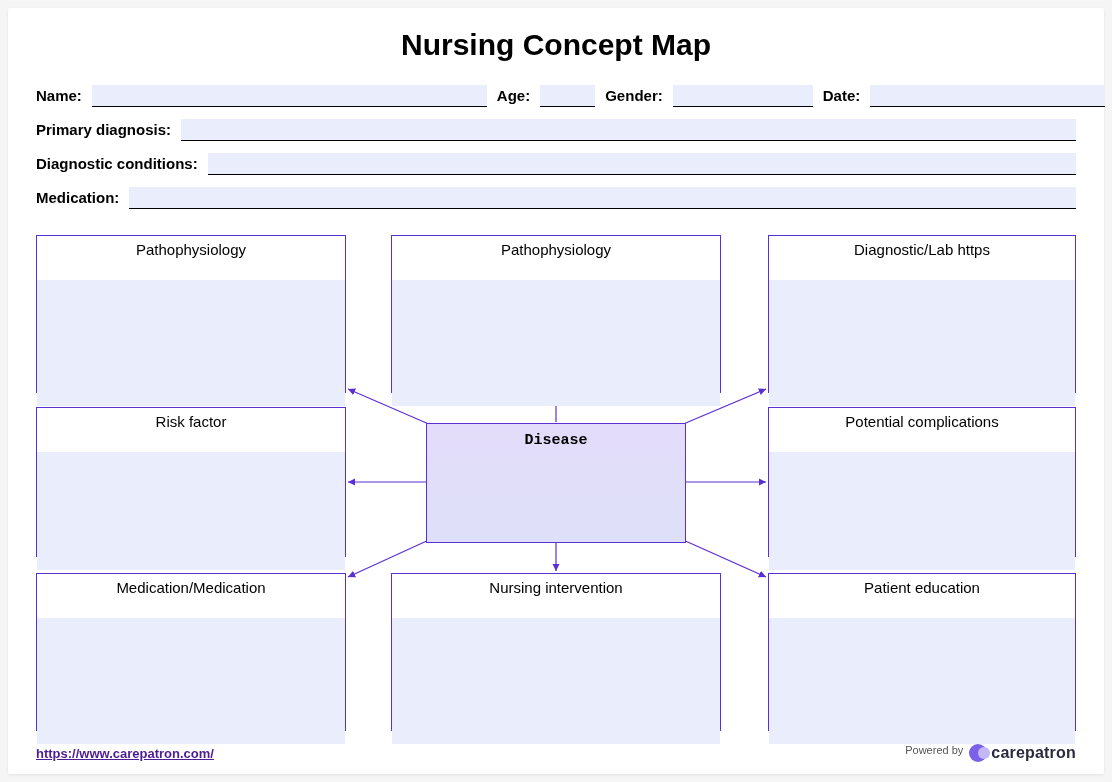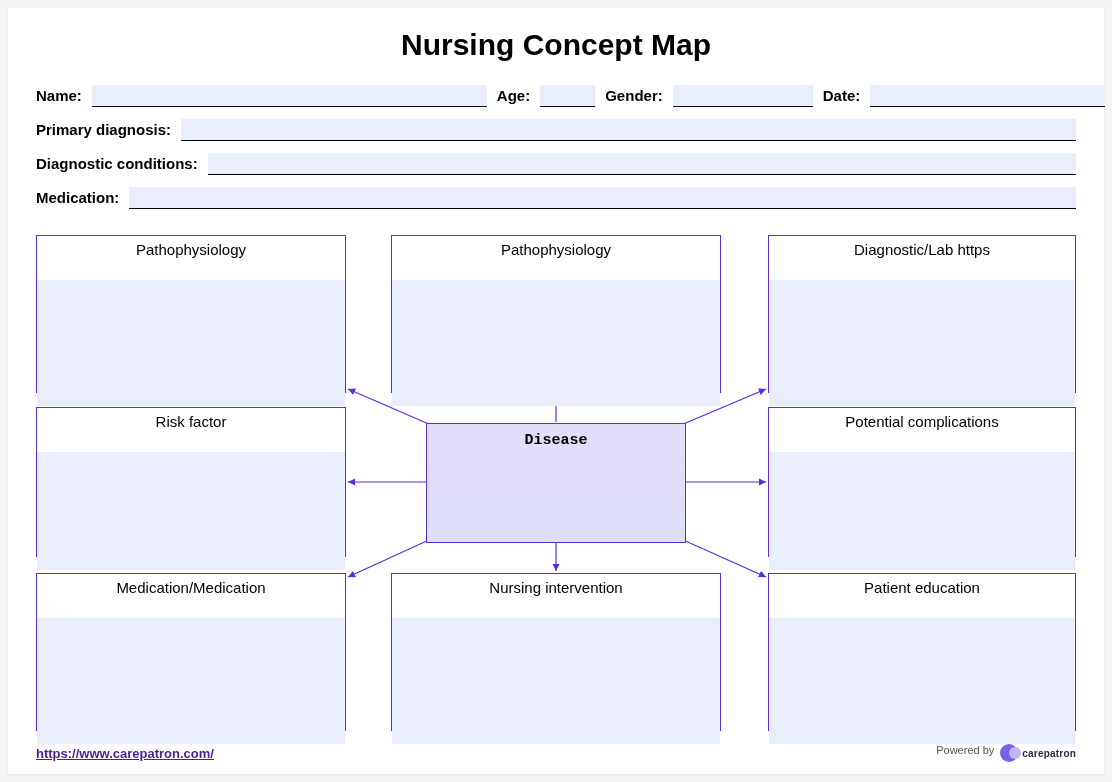--- a/index.html
+++ b/index.html
@@ -102,21 +102,21 @@
     .footer a { color: #4c1d95; font-weight: bold; }
     .powered {
       display: flex; gap: 6px;
       font-size: 11px; color: #555;
     }
     .brand-logo {
       display: flex; align-items: center; gap: 4px;
     }
     .brand-dot { width: 18px; height: 18px; border-radius: 50%; background: #7b61e8; position: relative; }
     .brand-dot::after { content:""; position:absolute; right:-3px; top:3px; width:12px; height:12px; border-radius:50%; background:#c4b5f5;}
-    .brand-text { font-weight: bold; font-size: 10px; color: #2b2b3f; letter-spacing: 0.2px;}
+    .brand-text { font-weight: bold; font-size: 16px; color: #2b2b3f; letter-spacing: 0.2px;}
   </style>
 </head>
 <body>
 
 <div class="page">
   <h1 class="page-title">Nursing Concept Map</h1>
 
   <div class="info-row">
     <span class="info-label">Name:</span>
     <span class="info-field name"></span>

